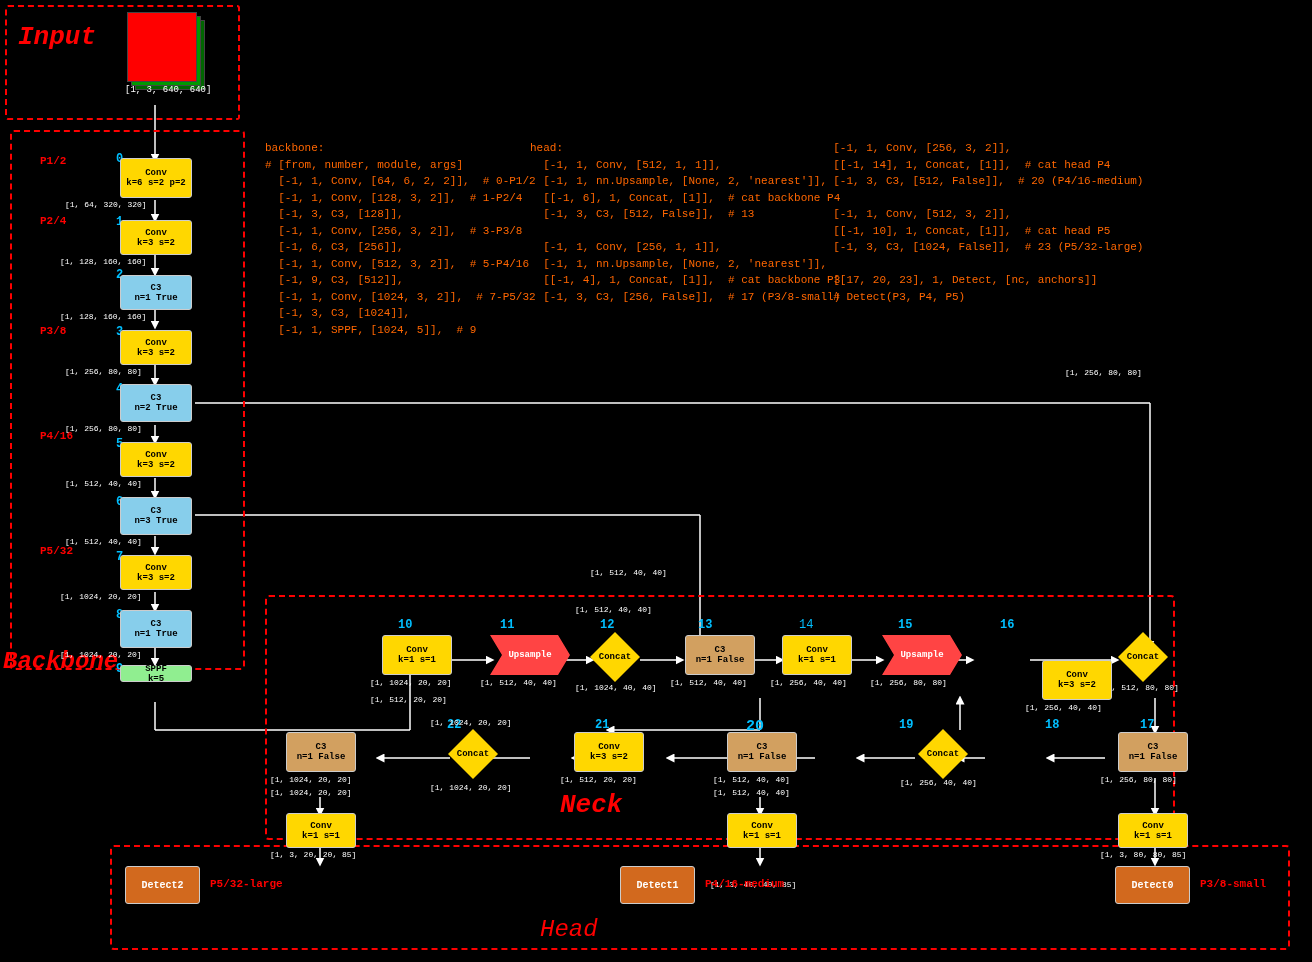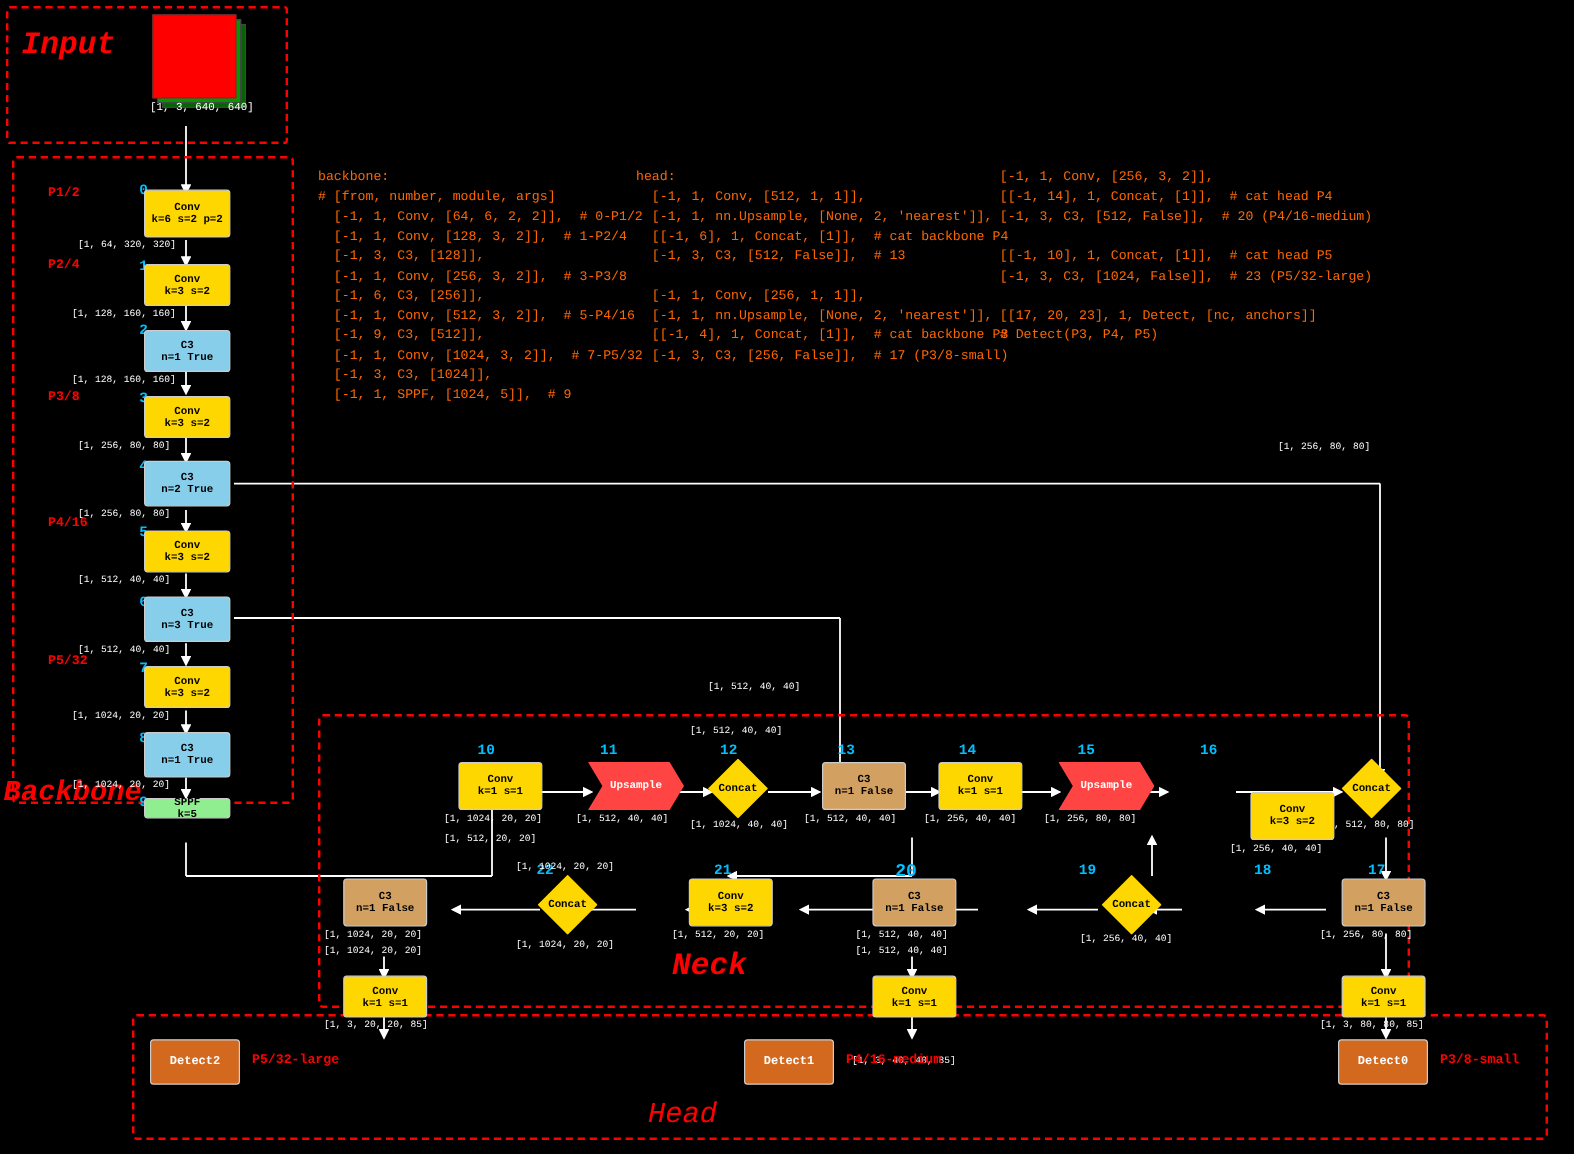--- a/index.html
+++ b/index.html
@@ -222,20 +222,21 @@
   <div>&nbsp; [-1, 1, nn.Upsample, [None, 2, 'nearest']],</div>
   <div>&nbsp; [[-1, 4], 1, Concat, [1]],&nbsp; # cat backbone P3</div>
   <div>&nbsp; [-1, 3, C3, [256, False]],&nbsp; # 17 (P3/8-small)</div>
 </div>
 
 <div class="extra-code">
   <div>&nbsp; [-1, 1, Conv, [256, 3, 2]],</div>
   <div>&nbsp; [[-1, 14], 1, Concat, [1]],&nbsp; # cat head P4</div>
   <div>&nbsp; [-1, 3, C3, [512, False]],&nbsp; # 20 (P4/16-medium)</div>
   <div>&nbsp;</div>
+  <div>&nbsp; [-1, 1, Conv, [512, 3, 2]],</div>
   <div>&nbsp; [[-1, 10], 1, Concat, [1]],&nbsp; # cat head P5</div>
   <div>&nbsp; [-1, 3, C3, [1024, False]],&nbsp; # 23 (P5/32-large)</div>
   <div>&nbsp;</div>
   <div>&nbsp; [[17, 20, 23], 1, Detect, [nc, anchors]]</div>
   <div>&nbsp; # Detect(P3, P4, P5)</div>
 </div>
 
 <div style="position:absolute;top:22px;left:18px;color:#ff0000;font-size:26px;font-weight:bold;font-style:italic;">Input</div>
 
 <div style="position:absolute;top:10px;left:125px;width:100px;height:88px;">
@@ -301,21 +302,21 @@
 
 <div class="head-box"></div>
 <div class="head-label">Head</div>
 
 <div style="position:absolute;top:22px;left:25px;color:#00bfff;font-size:12px;font-weight:bold;"></div>
 
 <div style="position:absolute;top:618px;left:398px;color:#00bfff;font-size:12px;font-weight:bold;">10</div>
 <div style="position:absolute;top:618px;left:500px;color:#00bfff;font-size:12px;font-weight:bold;">11</div>
 <div style="position:absolute;top:618px;left:600px;color:#00bfff;font-size:12px;font-weight:bold;">12</div>
 <div style="position:absolute;top:618px;left:698px;color:#00bfff;font-size:12px;font-weight:bold;">13</div>
-<div style="position:absolute;top:618px;left:799px;color:#00bfff;font-size:12px;font-weight:bold;">14</div>
+<div style="position:absolute;top:618px;left:799px;color:#00bfff;font-size:12px;font-weight:normal;">14</div>
 <div style="position:absolute;top:618px;left:898px;color:#00bfff;font-size:12px;font-weight:bold;">15</div>
 <div style="position:absolute;top:618px;left:1000px;color:#00bfff;font-size:12px;font-weight:bold;">16</div>
 
 <div style="position:absolute;top:718px;left:305px;color:#ef4444;font-size:12px;font-weight:bold;margin-top:24px;">23</div>
 <div style="position:absolute;top:718px;left:447px;color:#00bfff;font-size:12px;font-weight:bold;">22</div>
 <div style="position:absolute;top:718px;left:595px;color:#00bfff;font-size:12px;font-weight:bold;">21</div>
 <div style="position:absolute;top:718px;left:746px;color:#00bfff;font-size:15px;font-weight:bold;">20</div>
 <div style="position:absolute;top:718px;left:899px;color:#00bfff;font-size:12px;font-weight:bold;">19</div>
 <div style="position:absolute;top:718px;left:1045px;color:#00bfff;font-size:12px;font-weight:bold;">18</div>
 <div style="position:absolute;top:718px;left:1140px;color:#00bfff;font-size:12px;font-weight:bold;">17</div>

